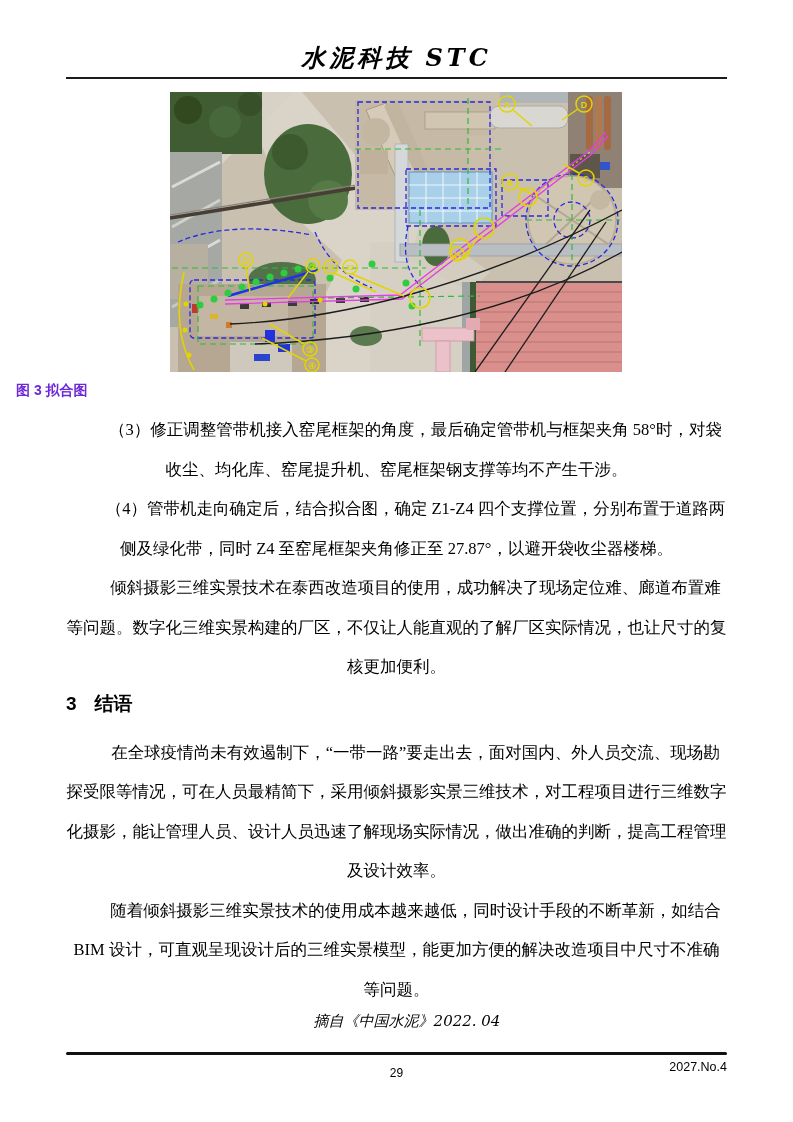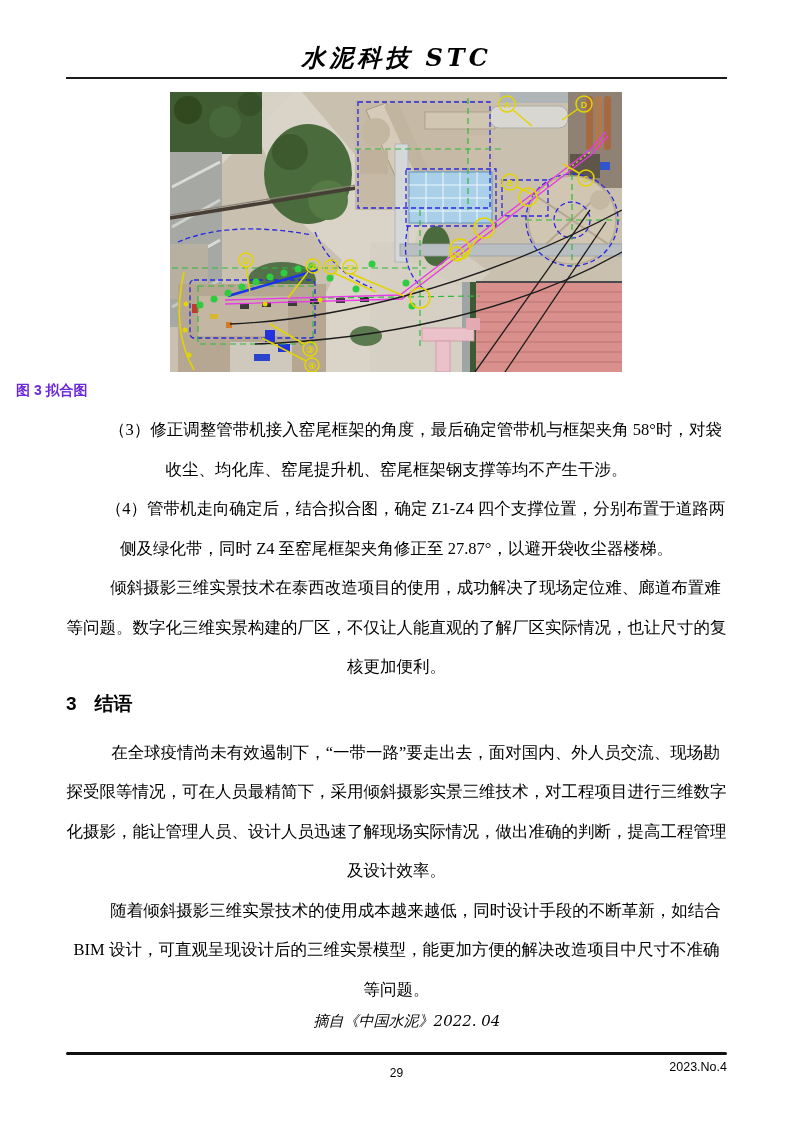--- a/index.html
+++ b/index.html
@@ -330,15 +330,15 @@
     <p>（4）管带机走向确定后，结合拟合图，确定 Z1-Z4 四个支撑位置，分别布置于道路两侧及绿化带，同时 Z4 至窑尾框架夹角修正至 27.87°，以避开袋收尘器楼梯。</p>
     <p>倾斜摄影三维实景技术在泰西改造项目的使用，成功解决了现场定位难、廊道布置难等问题。数字化三维实景构建的厂区，不仅让人能直观的了解厂区实际情况，也让尺寸的复核更加便利。</p>
     <h2 class="section-heading"><span class="sec-num">3</span><span>结语</span></h2>
     <p>在全球疫情尚未有效遏制下，“一带一路”要走出去，面对国内、外人员交流、现场勘探受限等情况，可在人员最精简下，采用倾斜摄影实景三维技术，对工程项目进行三维数字化摄影，能让管理人员、设计人员迅速了解现场实际情况，做出准确的判断，提高工程管理及设计效率。</p>
     <p>随着倾斜摄影三维实景技术的使用成本越来越低，同时设计手段的不断革新，如结合 BIM 设计，可直观呈现设计后的三维实景模型，能更加方便的解决改造项目中尺寸不准确等问题。</p>
     <p class="citation">摘自《中国水泥》2022. 04</p>
   </div>
 
   <div class="footer-rule"></div>
   <div class="page-number">29</div>
-  <div class="issue-number">2023.No.4</div>
+  <div class="issue-number">2027.No.4</div>
 
 </div>
 
 </body></html>

